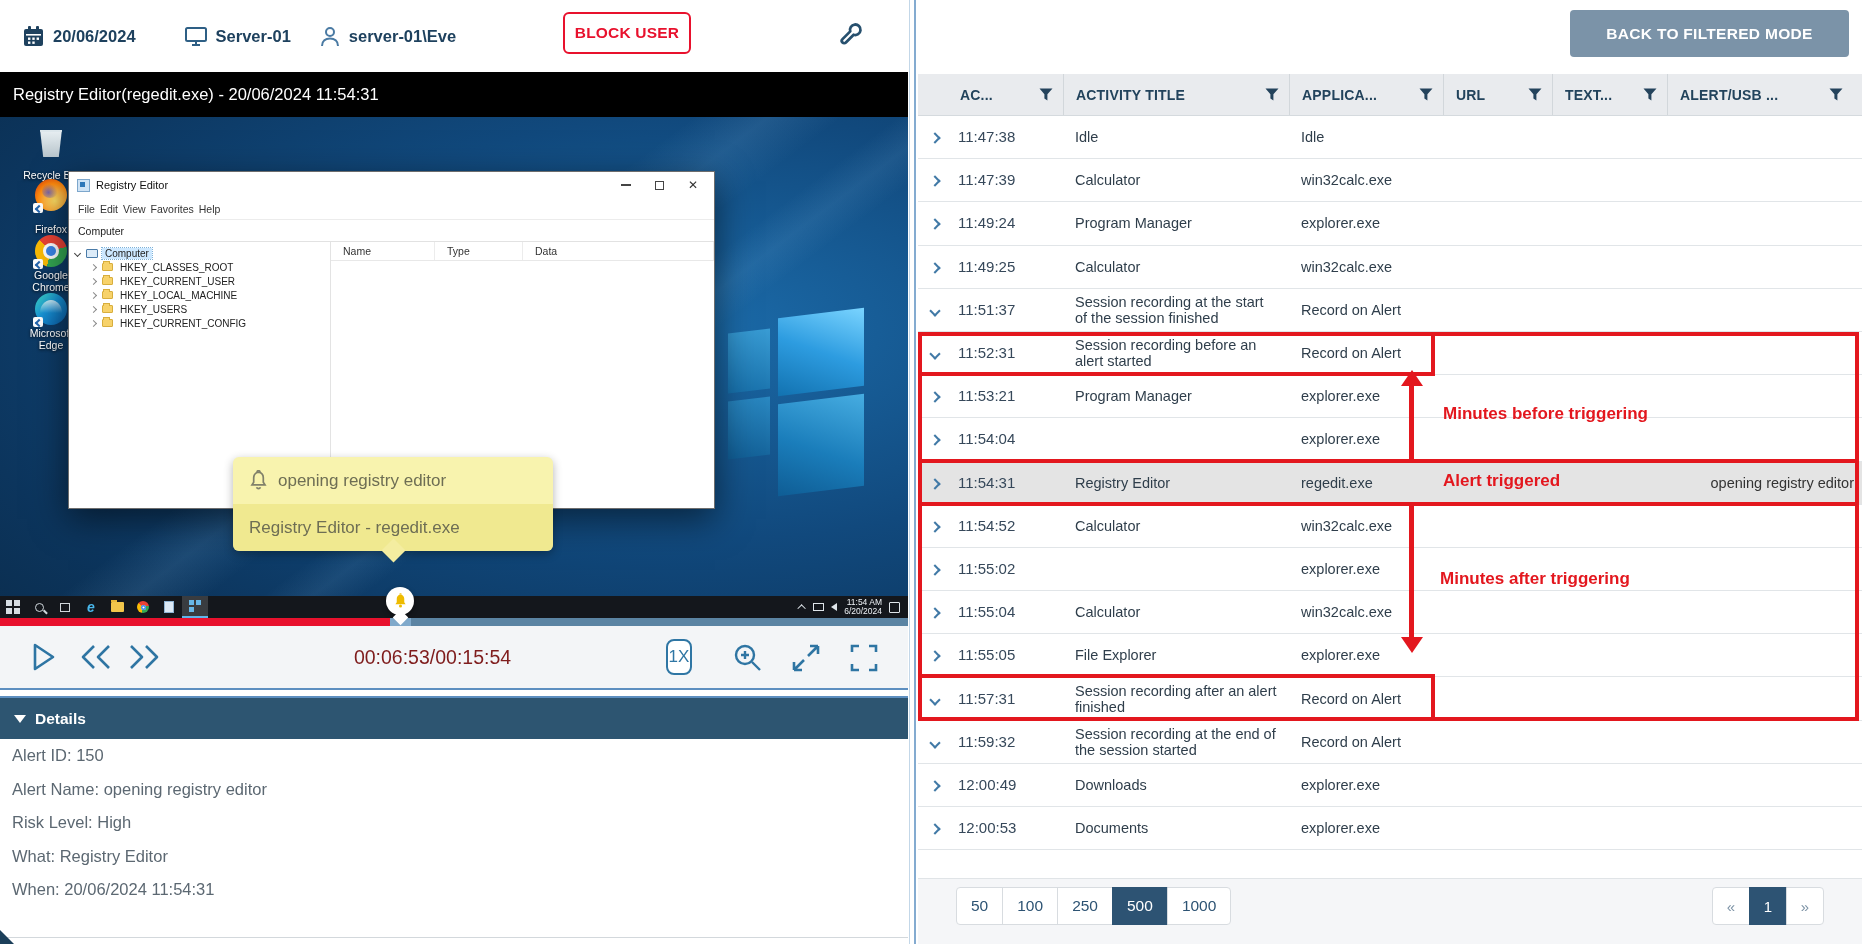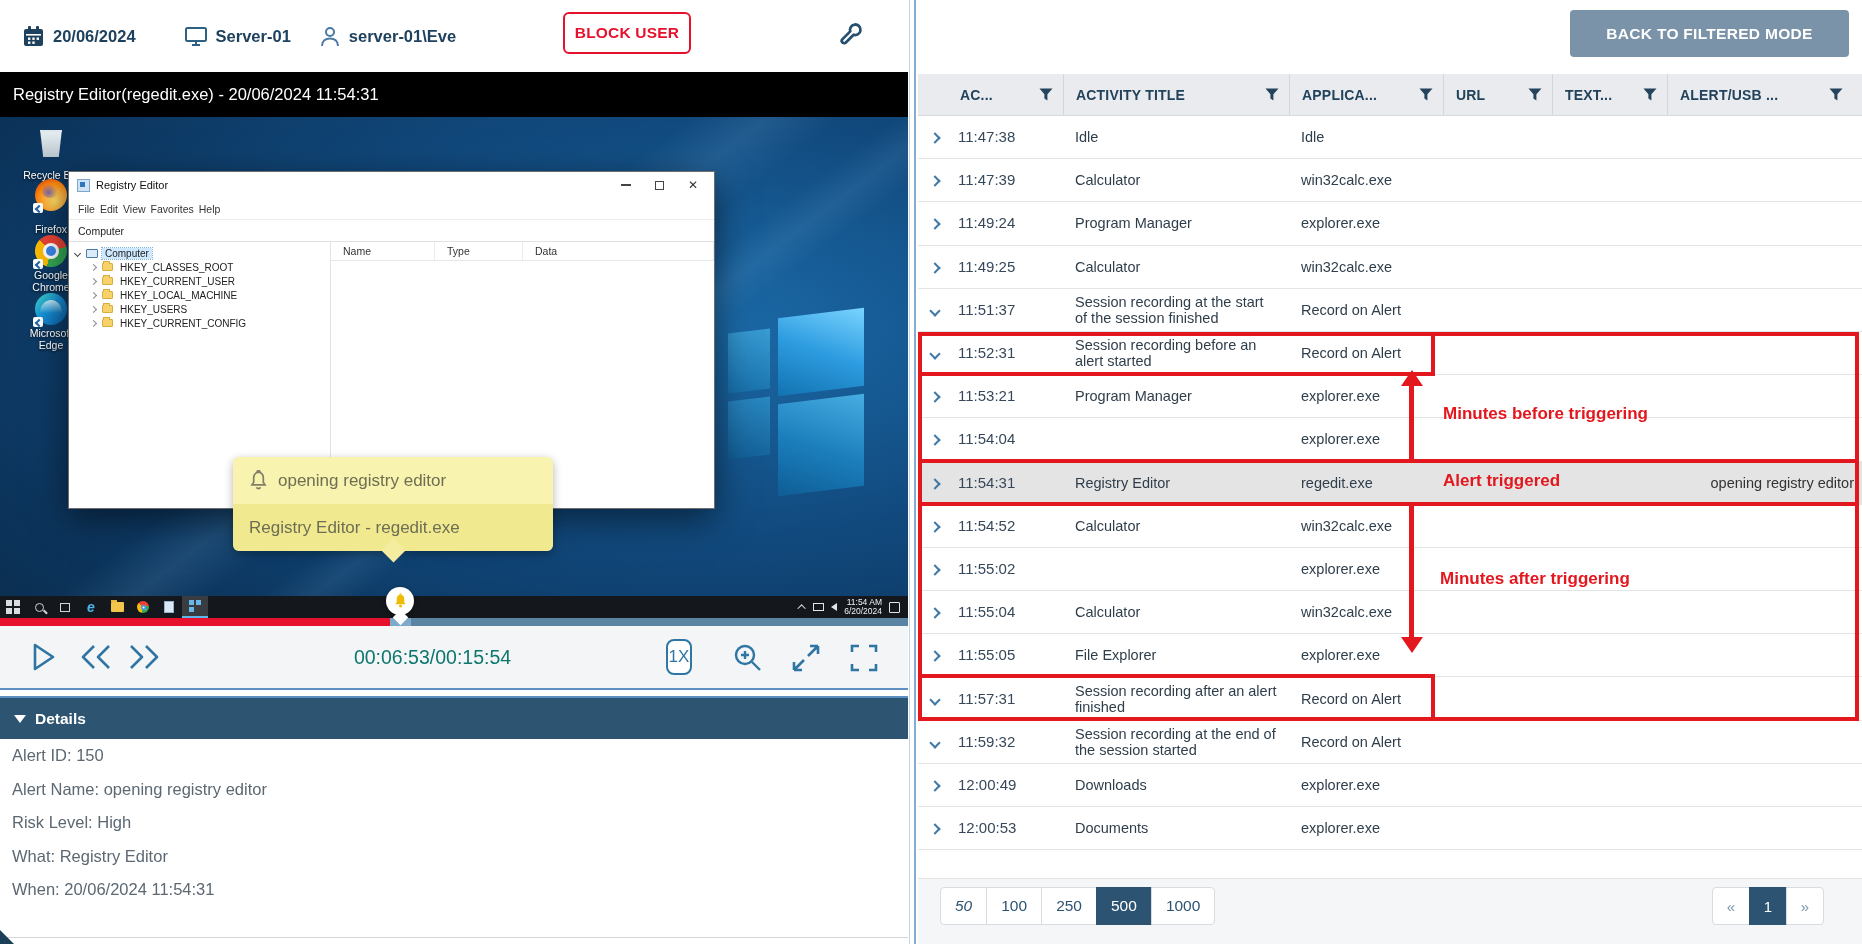--- a/index.html
+++ b/index.html
@@ -125,21 +125,21 @@
 
   
   .timeline { position:absolute; left:0; top:501px; width:908px; height:8px; background:#5b84a3; }
   .timeline .played { position:absolute; left:0; top:0; height:8px; background:#e8112d; }
   .timeline .thumb { position:absolute; top:0; width:21px; height:8px; background:#7fa9cb; }
 
   
   .controls { position:absolute; left:0; top:626px; width:908px; height:62px; background:#f3f5f7; }
   .pc-btn { position:absolute; background:none; border:none; cursor:pointer; top:14px; height:36px; }
   .ptime { position:absolute; left:340px; top:0; width:185px; height:62px; display:flex; align-items:center; justify-content:center;
-    font-size:19.5px; color:#0f766e; }
+    font-size:19.5px; color:#7f1d1d; }
   .speed-btn { position:absolute; left:666px; top:13px; width:26px; height:36px; border:2px solid #2f76a4; border-radius:8px;
     background:#fff; color:#2f76a4; font-size:17px; font-weight:400; cursor:pointer; }
   .ctl-divider { position:absolute; left:0; top:688px; width:908px; height:10px;
     border-top:2px solid #5d8fc0; border-bottom:2px solid #5d8fc0; background:#fff; }
 
   
   .details-head { position:absolute; left:0; top:698px; width:908px; height:41px; background:#2d5571; color:#fff;
     display:flex; align-items:center; padding-left:14px; font-size:15.5px; font-weight:700; cursor:pointer; }
   .dh-tri { width:0; height:0; border-left:6px solid transparent; border-right:6px solid transparent; border-top:8px solid #fff; margin-right:9px; }
   .details-body { position:absolute; left:0; top:739px; width:908px; }
@@ -186,21 +186,21 @@
   .ann-label { position:absolute; color:#e3171e; font-size:17px; font-weight:700; white-space:nowrap; }
   .arrow-shaft { position:absolute; width:5px; background:#e3171e; }
   .arrow-head-up { position:absolute; width:0; height:0; border-left:11px solid transparent; border-right:11px solid transparent; border-bottom:16px solid #e3171e; }
   .arrow-head-down { position:absolute; width:0; height:0; border-left:11px solid transparent; border-right:11px solid transparent; border-top:16px solid #e3171e; }
 
   
   .rfoot { position:absolute; left:0; top:878px; width:944px; height:66px; background:#f5f6f8; border-top:1px solid #e0e4e7; }
   .sizes { position:absolute; left:22px; top:8px; display:flex; }
   .size-btn { min-width:45px; padding:0 14px; height:38px; background:#fff; border:1px solid #d8dce0; margin-left:-1px;
     color:#2d5373; font-size:15.5px; cursor:pointer; font-family:inherit; }
-  .size-btn:first-child { border-radius:4px 0 0 4px; margin-left:0;font-style:italic; }
+  .size-btn:first-child { border-radius:4px 0 0 4px; margin-left:16px; }
   .size-btn:last-child { border-radius:0 4px 4px 0; }
   .size-btn.active { background:#2d5373; border-color:#2d5373; color:#fff; }
   .pager { position:absolute; left:794px; top:8px; display:flex; }
   .pg-btn { width:38px; height:38px; background:#fff; border:1px solid #d8dce0; margin-left:-1px; color:#7d93a6; font-size:15px; cursor:pointer; font-family:inherit; }
   .pg-btn:first-child { border-radius:4px 0 0 4px; margin-left:0; }
   .pg-btn:last-child { border-radius:0 4px 4px 0; }
   .pg-btn.active { background:#2d5373; border-color:#2d5373; color:#fff; }
 </style>
 </head>
 <body>

